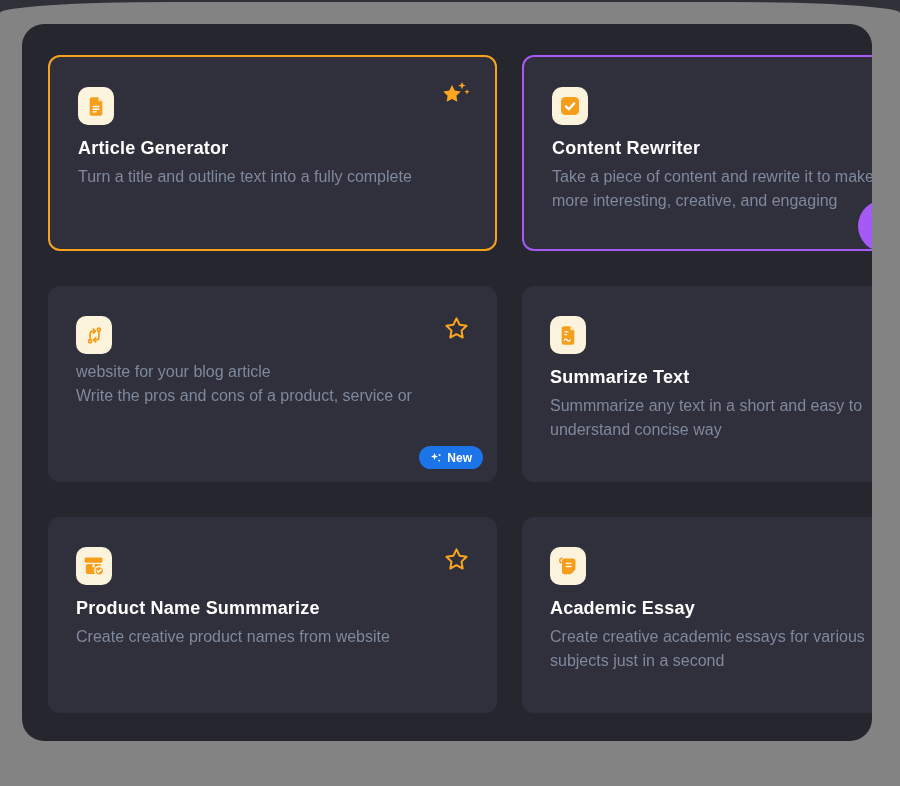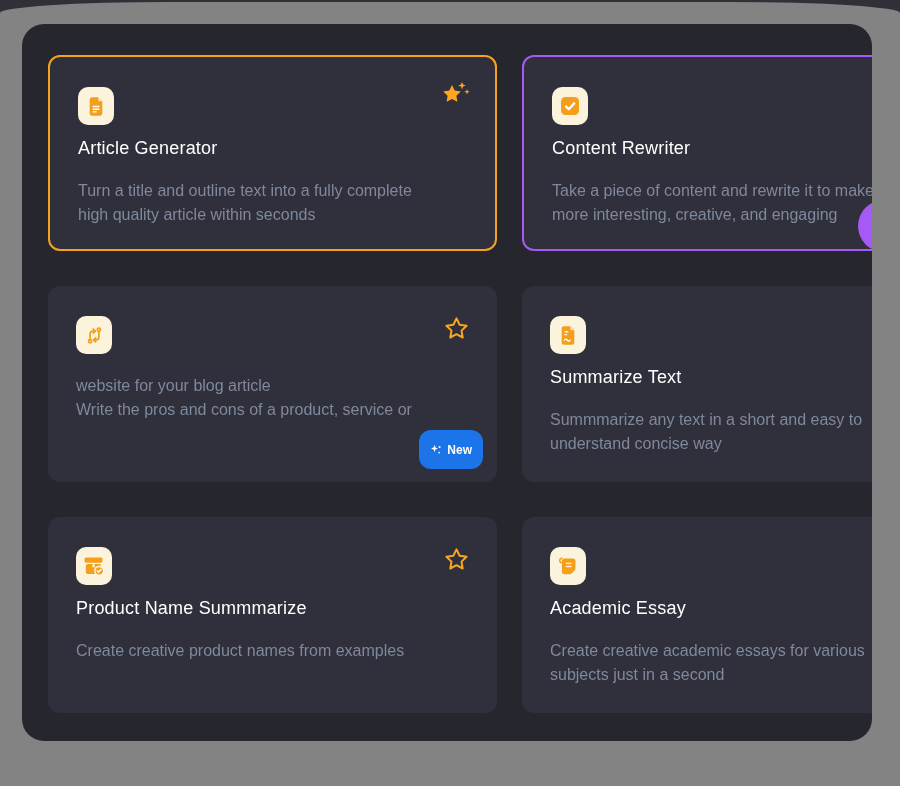--- a/index.html
+++ b/index.html
@@ -41,34 +41,34 @@
   .card.accent-purple{border:2px solid #A65AF5;}
   .tile{
     width:36px;height:38px;
     background:#FBF3DC;
     border-radius:10px;
     display:flex;align-items:center;justify-content:center;
   }
   .card-title{
     margin:13px 0 0 0;
     color:#FFFFFF;
-    font-size:18px;font-weight:400;
+    font-size:18px;font-weight:700;
     letter-spacing:.2px;
   }
-  .card-desc{margin-top:20px;}
+  .card-desc{margin-top:6px;}
   .card-desc .line{
     color:#7F889C;
     font-size:16px;line-height:24px;
     white-space:nowrap;
   }
   .fav{position:absolute;top:30px;right:28px;line-height:0;cursor:pointer;}
   .fav.sparkle{top:24px;right:24px;}
   .badge{
     position:absolute;right:14px;bottom:13px;
-    height:23px;padding:8px 11px;
+    height:23px;padding:0 11px;
     background:#1B74E8;border-radius:12px;
     display:flex;align-items:center;gap:5px;
     color:#fff;font-size:12px;font-weight:700;
   }
   .floating-circle{
     position:absolute;left:836px;top:176px;
     width:52px;height:52px;border-radius:50%;
     background:#A65AF5;cursor:pointer;
   }
 </style>
@@ -93,21 +93,20 @@
       <div class="fav sparkle">
         <svg width="31" height="29" viewBox="0 0 31 29">
           <path d="M12 4l2.7 5.5 6.1.9-4.4 4.3 1 6-5.4-2.8-5.4 2.8 1-6L3.2 10.4l6.1-.9z" fill="#FFA51F"></path>
           <path d="M22 .8l1 2.8 2.8 1-2.8 1-1 2.8-1-2.8-2.8-1 2.8-1z" fill="#FFA51F"></path>
           <path d="M27 8.2l.7 1.9 1.9.7-1.9.7-.7 1.9-.7-1.9-1.9-.7 1.9-.7z" fill="#FFA51F"></path>
         </svg>
       </div>
       <h3 class="card-title">Article Generator</h3>
       <div class="card-desc">
         <div class="line">Turn a title and outline text into a fully complete</div>
-        <div class="line">high quality article within seconds</div>
       </div>
     </div>
 
     <div class="card accent-purple">
       <div class="tile">
         <svg width="20" height="20" viewBox="0 0 20 20">
           <rect x="1" y="1" width="18" height="18" rx="4.5" fill="#F59E1B"></rect>
           <path d="M6 10.4l2.8 2.8 5.4-5.8" stroke="#fff" stroke-width="2.3" fill="none" stroke-linecap="round" stroke-linejoin="round"></path>
         </svg>
       </div>
@@ -175,21 +174,21 @@
           <path d="M14.3 14.8l1.3 1.3 2.4-2.5" stroke="#fff" stroke-width="1.5" fill="none" stroke-linecap="round" stroke-linejoin="round"></path>
         </svg>
       </div>
       <div class="fav">
         <svg width="25" height="24" viewBox="0 0 25 24">
           <path d="M12.5 2.4l3.1 6.3 7 1-5.1 4.9 1.2 6.9-6.2-3.3-6.2 3.3 1.2-6.9-5.1-4.9 7-1z" fill="none" stroke="#F9A51F" stroke-width="2" stroke-linejoin="round"></path>
         </svg>
       </div>
       <h3 class="card-title">Product Name Summmarize</h3>
       <div class="card-desc">
-        <div class="line">Create creative product names from examples</div>
+        <div class="line">Create creative product names from website</div>
       </div>
     </div>
 
     <div class="card">
       <div class="tile">
         <svg width="21" height="21" viewBox="0 0 22 22">
           <path d="M7 2.5h8.5a2.8 2.8 0 0 1 2.8 2.8V13c0 .8-.3 1.6-.9 2.1l-3.1 3.1c-.5.6-1.3.9-2.1.9H7a2.8 2.8 0 0 1-2.8-2.8V5.3A2.8 2.8 0 0 1 7 2.5z" fill="#F59E1B"></path>
           <path d="M4.2 7q-2.4 0-2.4-2.3T4.2 2.5" stroke="#F59E1B" stroke-width="1.6" fill="none" stroke-linecap="round"></path>
           <rect x="8" y="7" width="6.4" height="1.5" rx=".75" fill="#FBF3DC"></rect>
           <rect x="8" y="10.2" width="6.4" height="1.5" rx=".75" fill="#FBF3DC"></rect>

